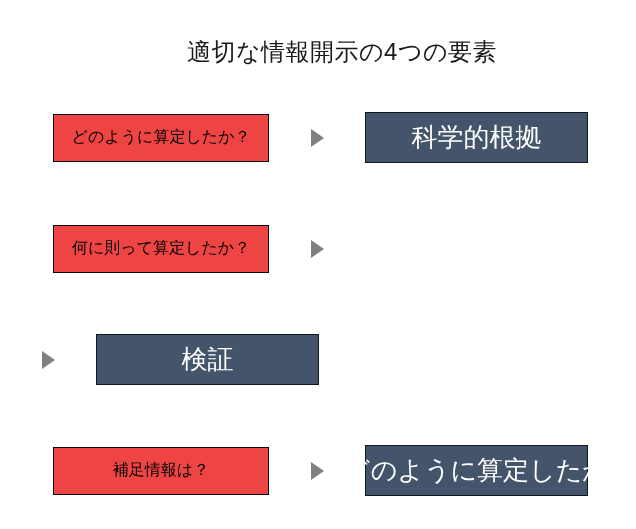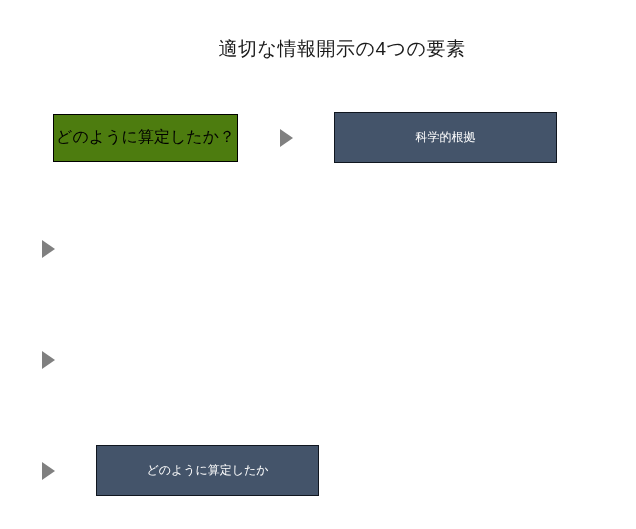--- a/index.html
+++ b/index.html
@@ -10,44 +10,44 @@
     font-family: "Liberation Sans", "DejaVu Sans", sans-serif;
     position: relative;
     overflow: hidden;
   }
   .title {
     position: absolute;
     top: 36px;
     left: 0;
     right: 0;
     text-align: center;
-    font-size: 19px;
+    font-size: 24px;
     font-weight: 400;
     color: #1a1a1a;
     letter-spacing: 0.5px;
     margin-left: 48px;
   }
   .rows {
     position: absolute;
     top: 112px;
     left: 0;
     width: 636px;
   }
   .row {
     display: flex;
     align-items: center;
     height: 51px;
     margin-bottom: 60px;
   }
   .qbox {
     box-sizing: border-box;
     margin-left: 53px;
-    width: 185px;
+    width: 216px;
     height: 48px;
-    background: #4d7c0f;
+    background: #ef4444;
     border: 1.5px solid #000000;
     display: flex;
     align-items: center;
     justify-content: center;
     font-size: 16px;
     color: #000000;
     white-space: nowrap;
   }
   .arrow-wrap {
     width: 96px;
@@ -64,52 +64,55 @@
   }
   .abox {
     box-sizing: border-box;
     width: 223px;
     height: 51px;
     background: #44546a;
     border: 1.5px solid #10161f;
     display: flex;
     align-items: center;
     justify-content: center;
-    font-size: 12px;
+    font-size: 26px;
     color: #ffffff;
     white-space: nowrap;
   }
 </style>
 </head>
 <body>
 
 <div class="title">適切な情報開示の4つの要素</div>
 
 <div class="rows">
 
   <div class="row">
     <div class="qbox">どのように算定したか？</div>
     <div class="arrow-wrap">
       <div class="arrow-triangle"></div>
     </div>
     <div class="abox">科学的根拠</div>
   </div>
 
   <div class="row">
+    <div class="qbox">何に則って算定したか？</div>
     <div class="arrow-wrap">
       <div class="arrow-triangle"></div>
     </div>
   </div>
 
   <div class="row">
     <div class="arrow-wrap">
       <div class="arrow-triangle"></div>
     </div>
+    <div class="abox">検証</div>
   </div>
 
   <div class="row">
+    <div class="qbox">補足情報は？</div>
     <div class="arrow-wrap">
       <div class="arrow-triangle"></div>
     </div>
     <div class="abox">どのように算定したか</div>
   </div>
 
 </div>
 
 </body></html>

